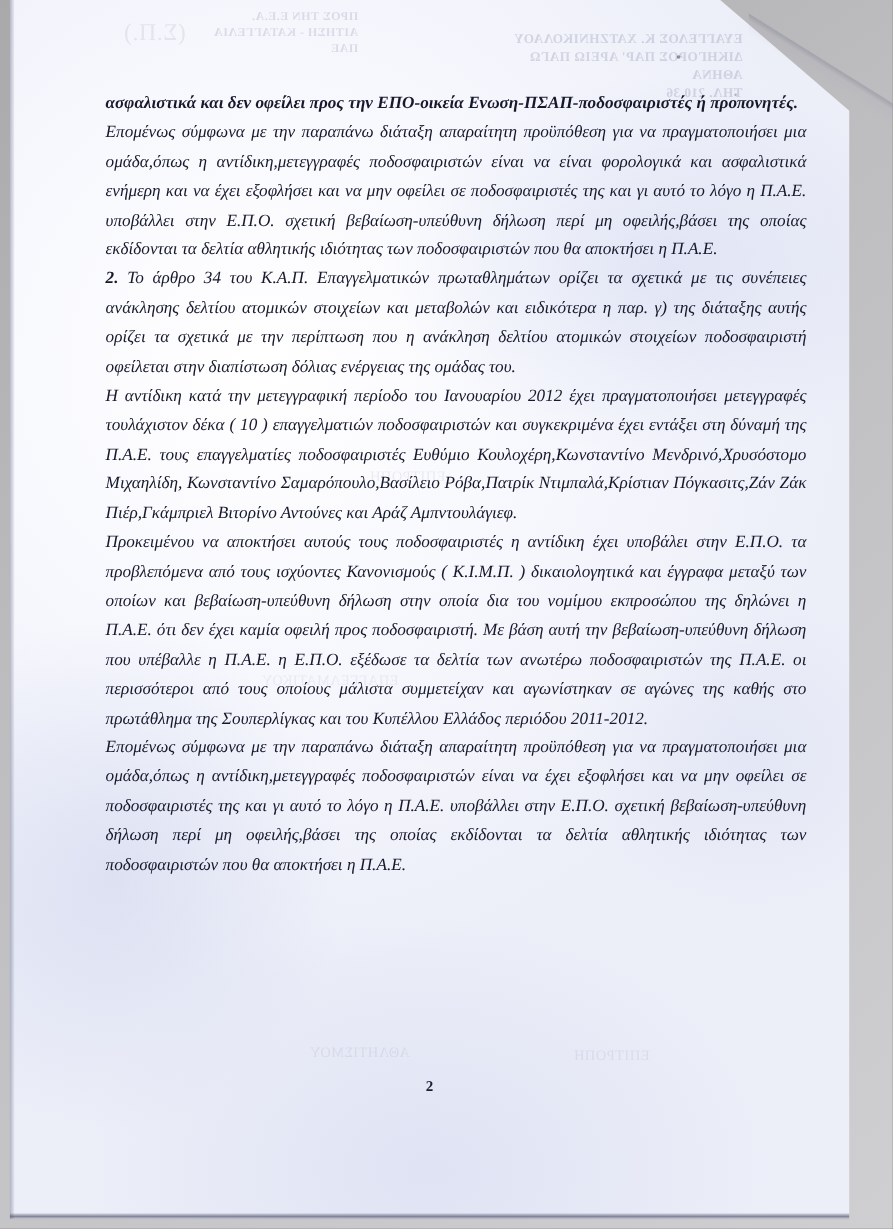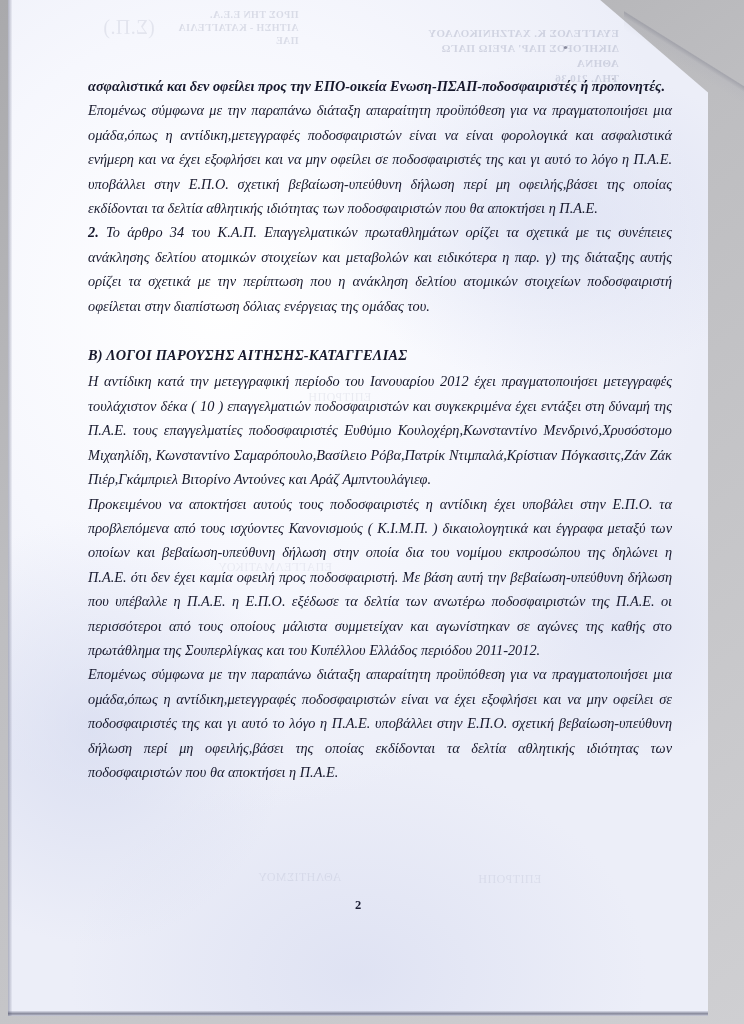--- a/index.html
+++ b/index.html
@@ -195,21 +195,20 @@
     <div class="speck" style="left:604px; top:78px; width:2px; height:2px; opacity:.35;"></div>
 
     <div class="body-text">
 
       <p class="para bold-lead">ασφαλιστικά και δεν οφείλει προς την ΕΠΟ-οικεία Ενωση-ΠΣΑΠ-ποδοσφαιριστές ή προπονητές.</p>
 
       <p class="para">Επομένως σύμφωνα με την παραπάνω διάταξη απαραίτητη προϋπόθεση για να πραγματοποιήσει μια ομάδα,όπως η αντίδικη,μετεγγραφές ποδοσφαιριστών είναι να είναι φορολογικά και ασφαλιστικά ενήμερη και να έχει εξοφλήσει και να μην οφείλει σε ποδοσφαιριστές της και γι αυτό το λόγο η Π.Α.Ε. υποβάλλει στην Ε.Π.Ο. σχετική βεβαίωση-υπεύθυνη δήλωση περί μη οφειλής,βάσει της οποίας εκδίδονται τα δελτία αθλητικής ιδιότητας των ποδοσφαιριστών που θα αποκτήσει η Π.Α.Ε.</p>
 
       <p class="para"><span class="num-lead">2.</span> <span>Το άρθρο 34 του Κ.Α.Π. Επαγγελματικών πρωταθλημάτων ορίζει τα σχετικά με τις συνέπειες ανάκλησης δελτίου ατομικών στοιχείων και μεταβολών και ειδικότερα η παρ. γ) της διάταξης αυτής ορίζει τα σχετικά με την περίπτωση που η ανάκληση δελτίου ατομικών στοιχείων ποδοσφαιριστή οφείλεται στην διαπίστωση δόλιας ενέργειας της ομάδας του.</span></p>
 
-      <div class="heading">Β) ΛΟΓΟΙ ΠΑΡΟΥΣΗΣ ΑΙΤΗΣΗΣ-ΚΑΤΑΓΓΕΛΙΑΣ</div>
 
       <p class="para">Η αντίδικη κατά την μετεγγραφική περίοδο του Ιανουαρίου 2012 έχει πραγματοποιήσει μετεγγραφές τουλάχιστον δέκα ( 10 ) επαγγελματιών ποδοσφαιριστών και συγκεκριμένα έχει εντάξει στη δύναμή της Π.Α.Ε. τους επαγγελματίες ποδοσφαιριστές Ευθύμιο Κουλοχέρη,Κωνσταντίνο Μενδρινό,Χρυσόστομο Μιχαηλίδη, Κωνσταντίνο Σαμαρόπουλο,Βασίλειο Ρόβα,Πατρίκ Ντιμπαλά,Κρίστιαν Πόγκασιτς,Ζάν Ζάκ Πιέρ,Γκάμπριελ Βιτορίνο Αντούνες και Αράζ Αμπντουλάγιεφ.</p>
 
       <p class="para">Προκειμένου να αποκτήσει αυτούς τους ποδοσφαιριστές η αντίδικη έχει υποβάλει στην Ε.Π.Ο. τα προβλεπόμενα από τους ισχύοντες Κανονισμούς ( Κ.Ι.Μ.Π. ) δικαιολογητικά και έγγραφα μεταξύ των οποίων και βεβαίωση-υπεύθυνη δήλωση στην οποία δια του νομίμου εκπροσώπου της δηλώνει η Π.Α.Ε. ότι δεν έχει καμία οφειλή προς ποδοσφαιριστή. Με βάση αυτή την βεβαίωση-υπεύθυνη δήλωση που υπέβαλλε η Π.Α.Ε. η Ε.Π.Ο. εξέδωσε τα δελτία των ανωτέρω ποδοσφαιριστών της Π.Α.Ε. οι περισσότεροι από τους οποίους μάλιστα συμμετείχαν και αγωνίστηκαν σε αγώνες της καθής στο πρωτάθλημα της Σουπερλίγκας και του Κυπέλλου Ελλάδος περιόδου 2011-2012.</p>
 
       <p class="para">Επομένως σύμφωνα με την παραπάνω διάταξη απαραίτητη προϋπόθεση για να πραγματοποιήσει μια ομάδα,όπως η αντίδικη,μετεγγραφές ποδοσφαιριστών είναι να έχει εξοφλήσει και να μην οφείλει σε ποδοσφαιριστές της και γι αυτό το λόγο η Π.Α.Ε. υποβάλλει στην Ε.Π.Ο. σχετική βεβαίωση-υπεύθυνη δήλωση περί μη οφειλής,βάσει της οποίας εκδίδονται τα δελτία αθλητικής ιδιότητας των ποδοσφαιριστών που θα αποκτήσει η Π.Α.Ε.</p>
 
     </div>
 
     <div class="page-number">2</div>

